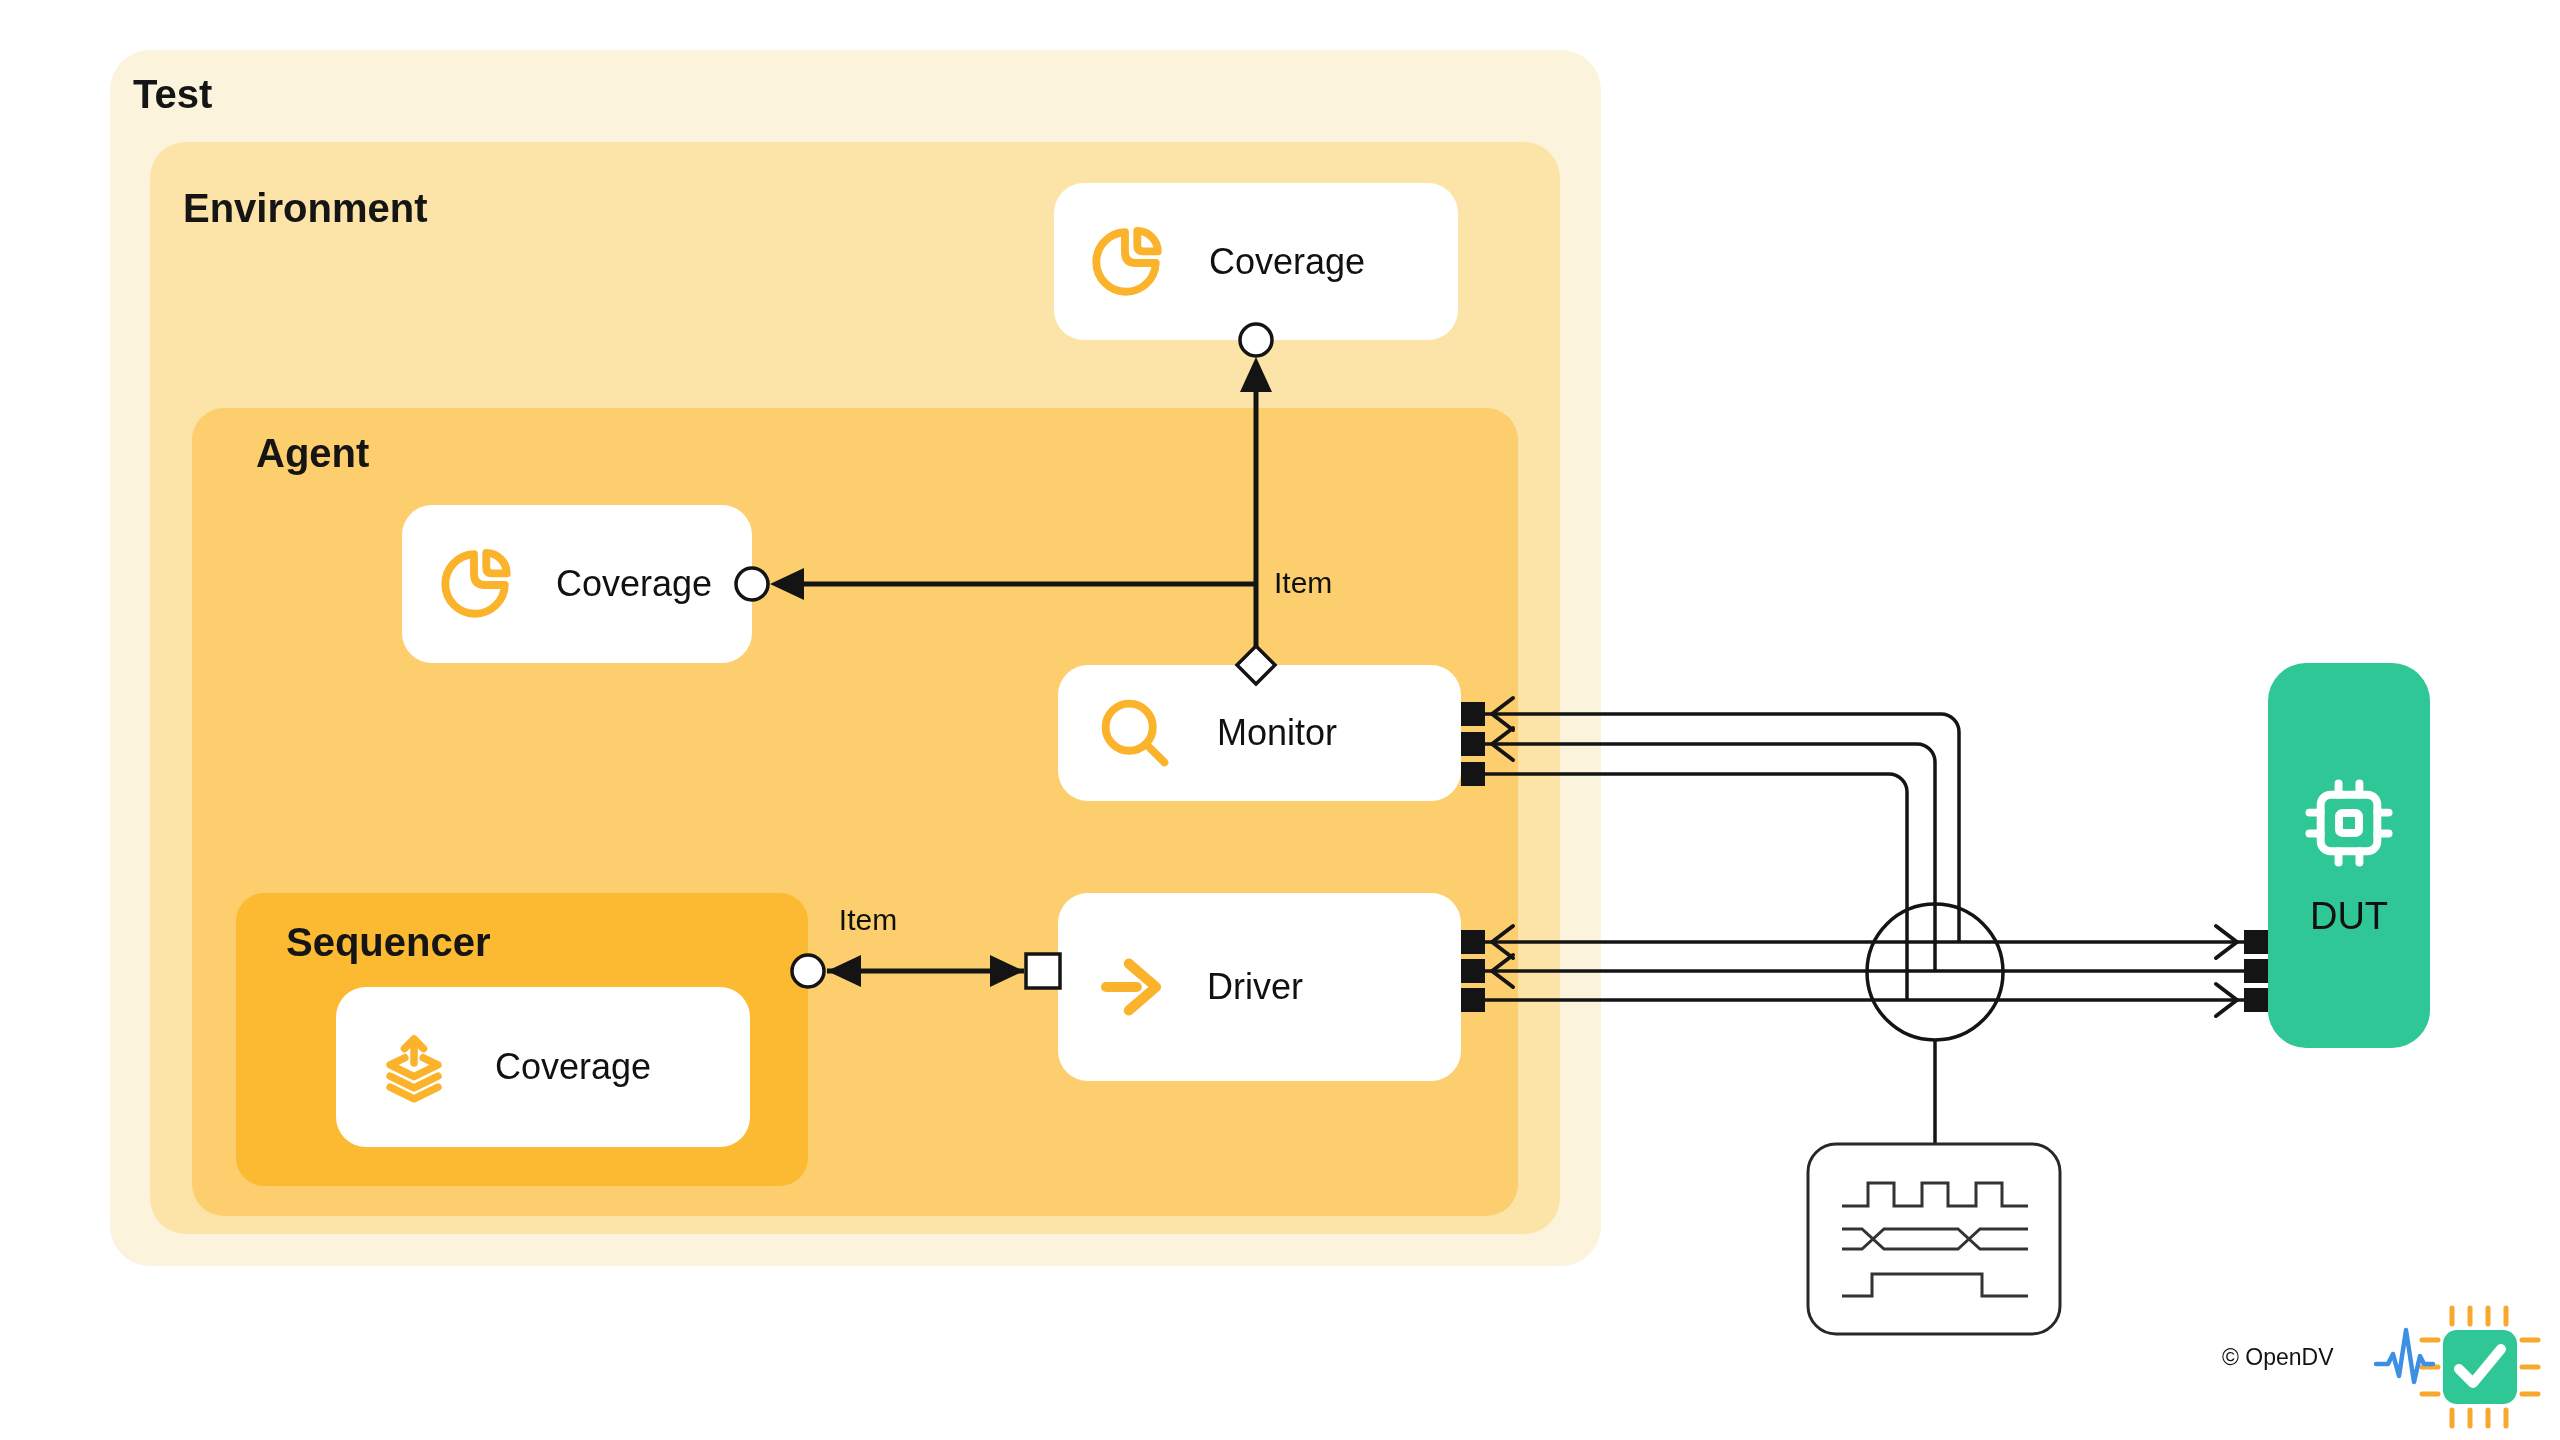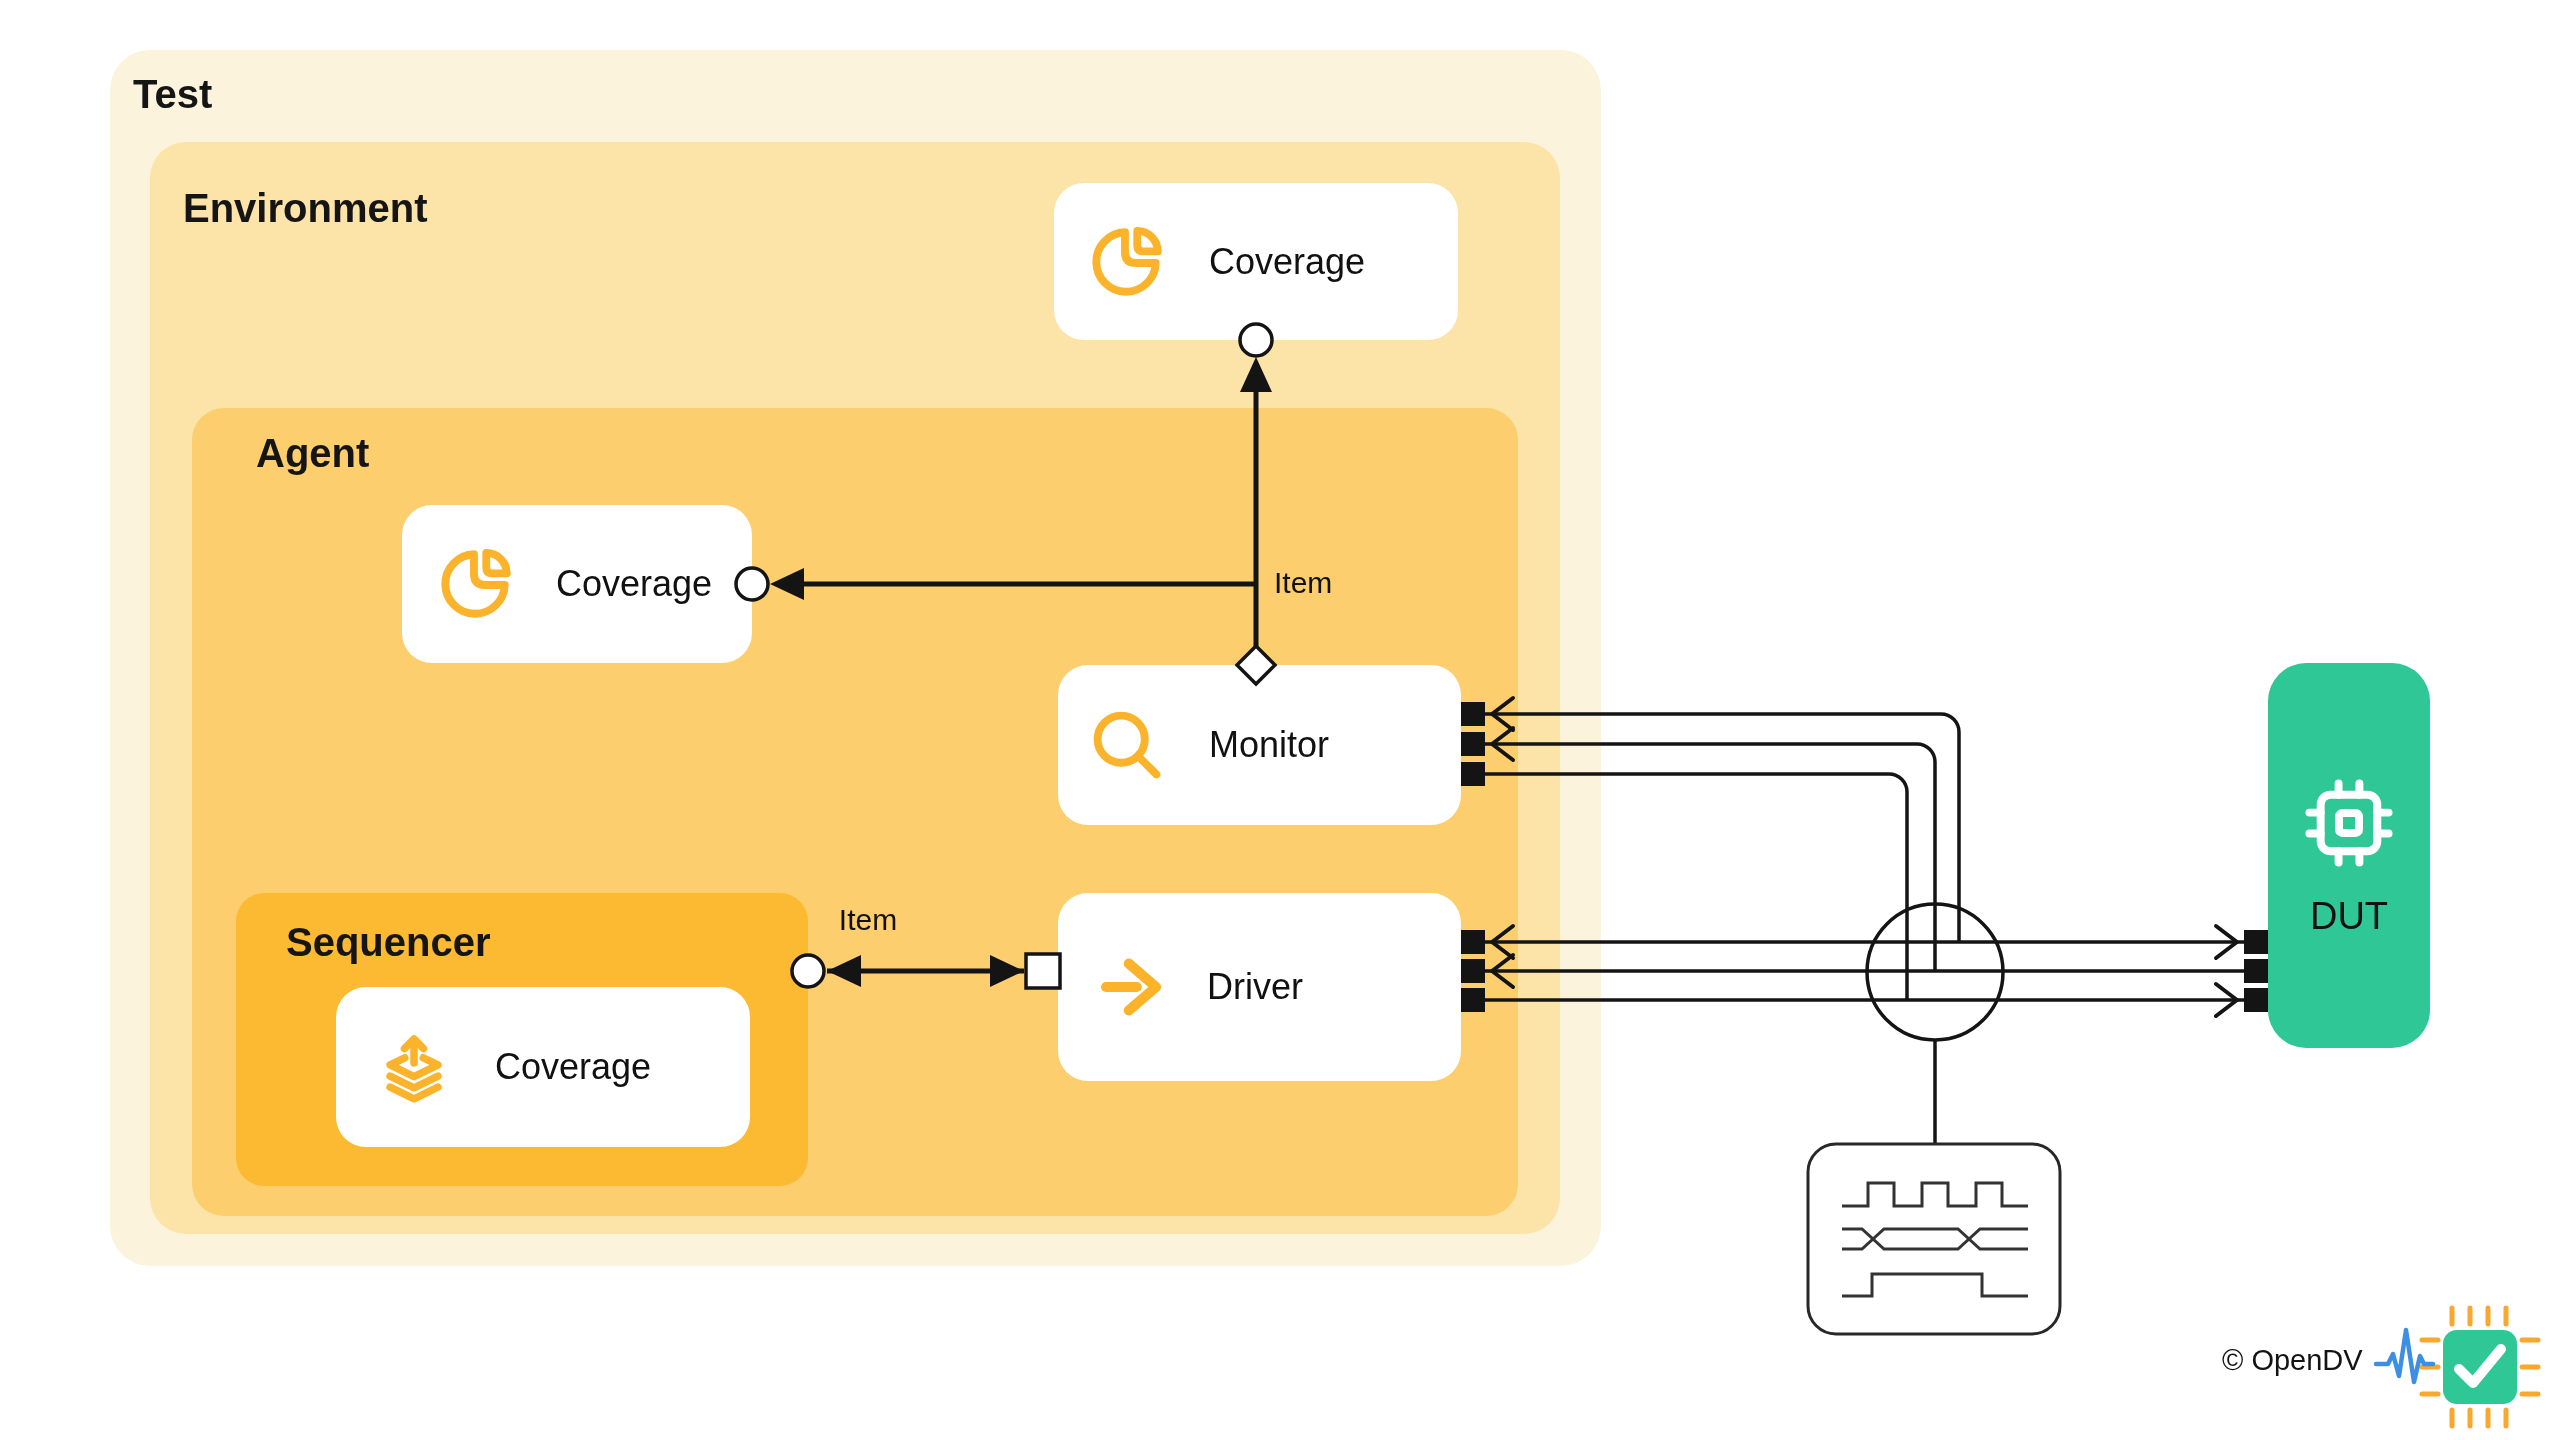--- a/index.html
+++ b/index.html
@@ -14,21 +14,21 @@
   .container{position:absolute;}
   .container-label{position:absolute;font-weight:bold;font-size:40px;color:#151515;line-height:1.1;}
   .node{position:absolute;background:var(--node-bg);border-radius:30px;display:flex;align-items:center;}
   .node-label{font-size:36px;color:var(--text);white-space:nowrap;}
   .test{left:110px;top:50px;width:1491px;height:1216px;border-radius:40px;background:var(--test-bg);}
   .environment{left:150px;top:142px;width:1410px;height:1092px;border-radius:36px;background:var(--env-bg);}
   .agent{left:192px;top:408px;width:1326px;height:808px;border-radius:32px;background:var(--agent-bg);}
   .sequencer{left:236px;top:893px;width:572px;height:293px;border-radius:28px;background:var(--sequencer-bg);}
   .env-coverage{left:1054px;top:183px;width:404px;height:157px;padding-left:31px;gap:42px;}
   .agent-coverage{left:402px;top:505px;width:350px;height:158px;padding-left:32px;gap:40px;}
-  .monitor{left:1058px;top:665px;width:403px;height:160px;padding-left:28px;gap:41px;}
+  .monitor{left:1058px;top:665px;width:403px;height:136px;padding-left:36px;gap:41px;}
   .driver{left:1058px;top:893px;width:403px;height:188px;padding-left:36px;gap:37px;}
   .sequences{left:336px;top:987px;width:414px;height:160px;padding-left:37px;gap:40px;}
   .dut{left:2268px;top:663px;width:162px;height:385px;border-radius:38px;background:var(--dut-bg);
        flex-direction:column;justify-content:center;gap:22px;}
   .dut .node-label{font-size:38px;}
   .icon{flex:0 0 auto;display:block;}
   .icon-stroke{stroke:var(--accent);fill:none;stroke-linecap:round;stroke-linejoin:round;}
   .chip-stroke{stroke:#fff;fill:none;stroke-linecap:round;stroke-linejoin:round;}
   #wires{position:absolute;left:0;top:0;z-index:5;}
   .wire{stroke:var(--line);stroke-width:3.5;fill:none;}
@@ -36,21 +36,21 @@
   .tri{fill:var(--line);stroke:none;}
   .port-sq{fill:var(--line);}
   .port-open{fill:#fff;stroke:var(--line);stroke-width:3.5;}
   .chev{stroke:var(--line);stroke-width:4;fill:none;stroke-linecap:round;stroke-linejoin:round;}
   .iface{stroke:var(--line);stroke-width:3.5;fill:none;}
   .wavebox{fill:#fff;stroke:#282828;stroke-width:3;}
   .wave{stroke:#333;stroke-width:3;fill:none;}
   .edge-label{position:absolute;z-index:6;font-size:30px;color:var(--text);line-height:34px;}
   .item-monitor{left:1274px;top:566px;}
   .item-sequencer{left:810px;top:903px;width:116px;text-align:center;}
-  .footer-copy{position:absolute;left:2222px;top:1344px;font-size:29px;color:#131313;z-index:6;}
+  .footer-copy{position:absolute;left:2222px;top:1344px;font-size:23px;color:#131313;z-index:6;}
   .logo{position:absolute;left:2356px;top:1293px;z-index:6;}
   .logo-pin{stroke:var(--logo-pin);stroke-width:5;stroke-linecap:round;fill:none;}
   .logo-pulse{stroke:var(--logo-blue);stroke-width:4.5;stroke-linecap:round;stroke-linejoin:round;fill:none;}
   .logo-check{stroke:#fff;stroke-width:10;stroke-linecap:round;stroke-linejoin:round;fill:none;}
 </style>
 </head>
 <body>
 
 <div id="stage">
 

